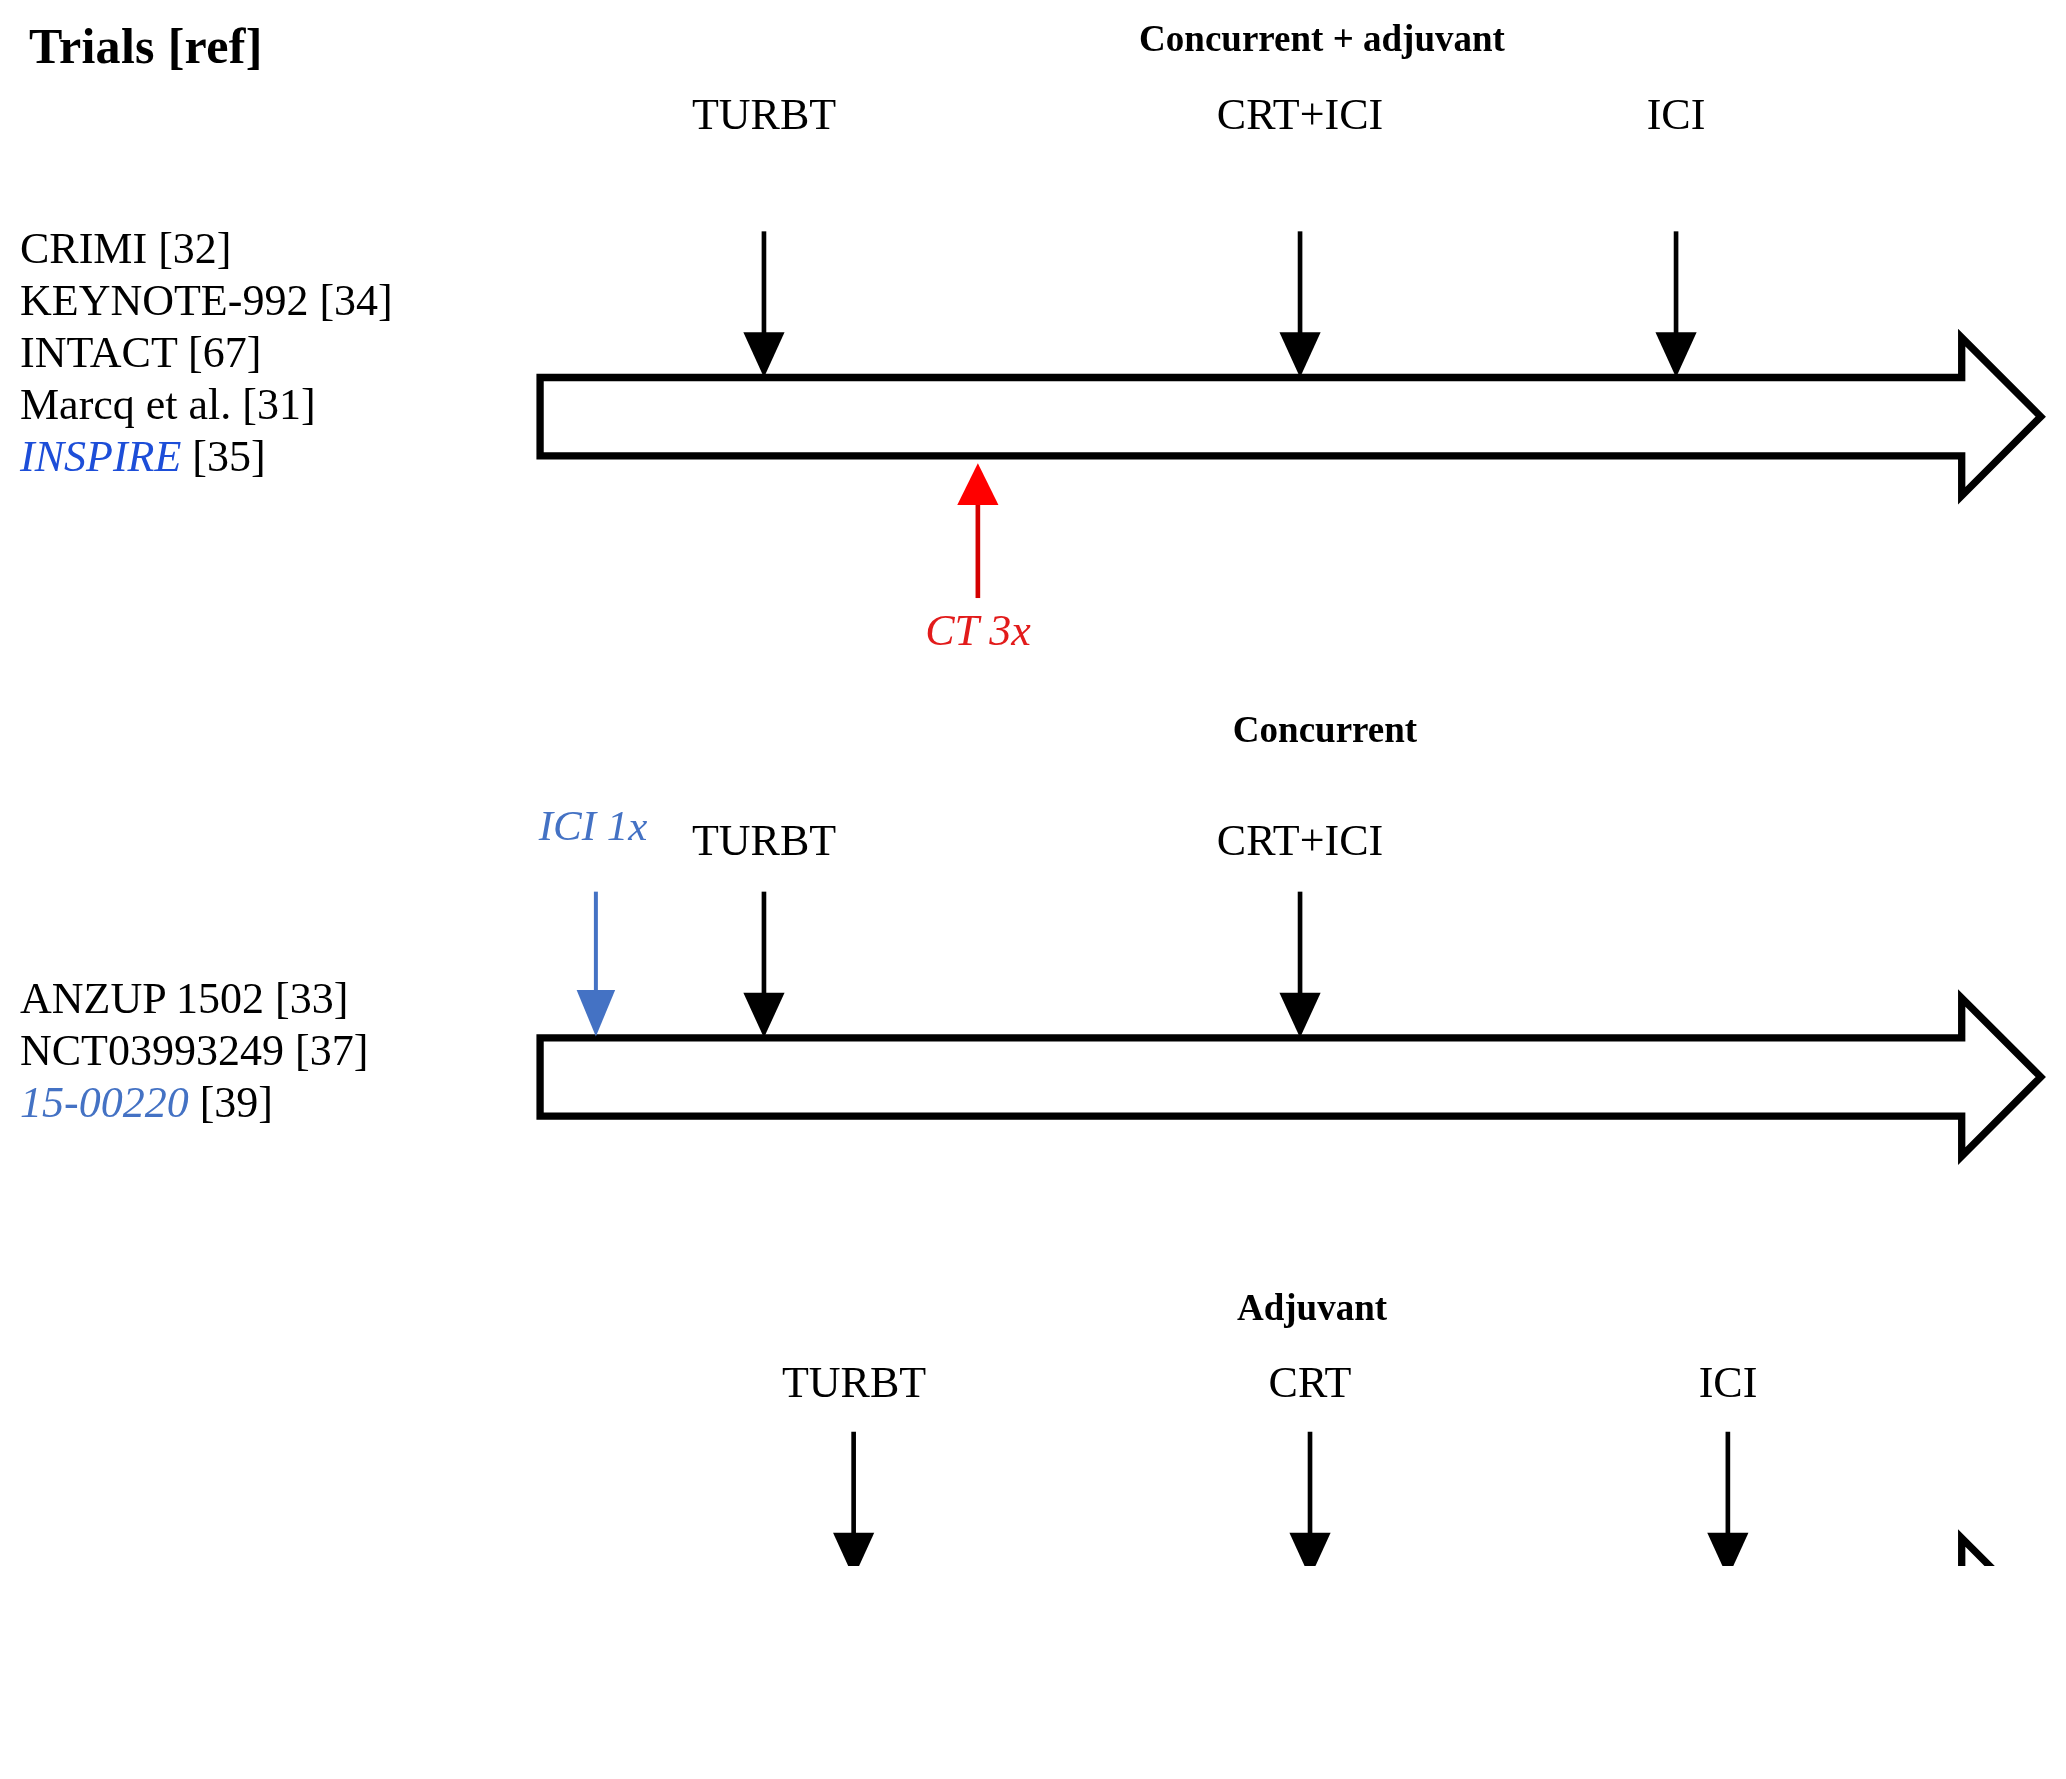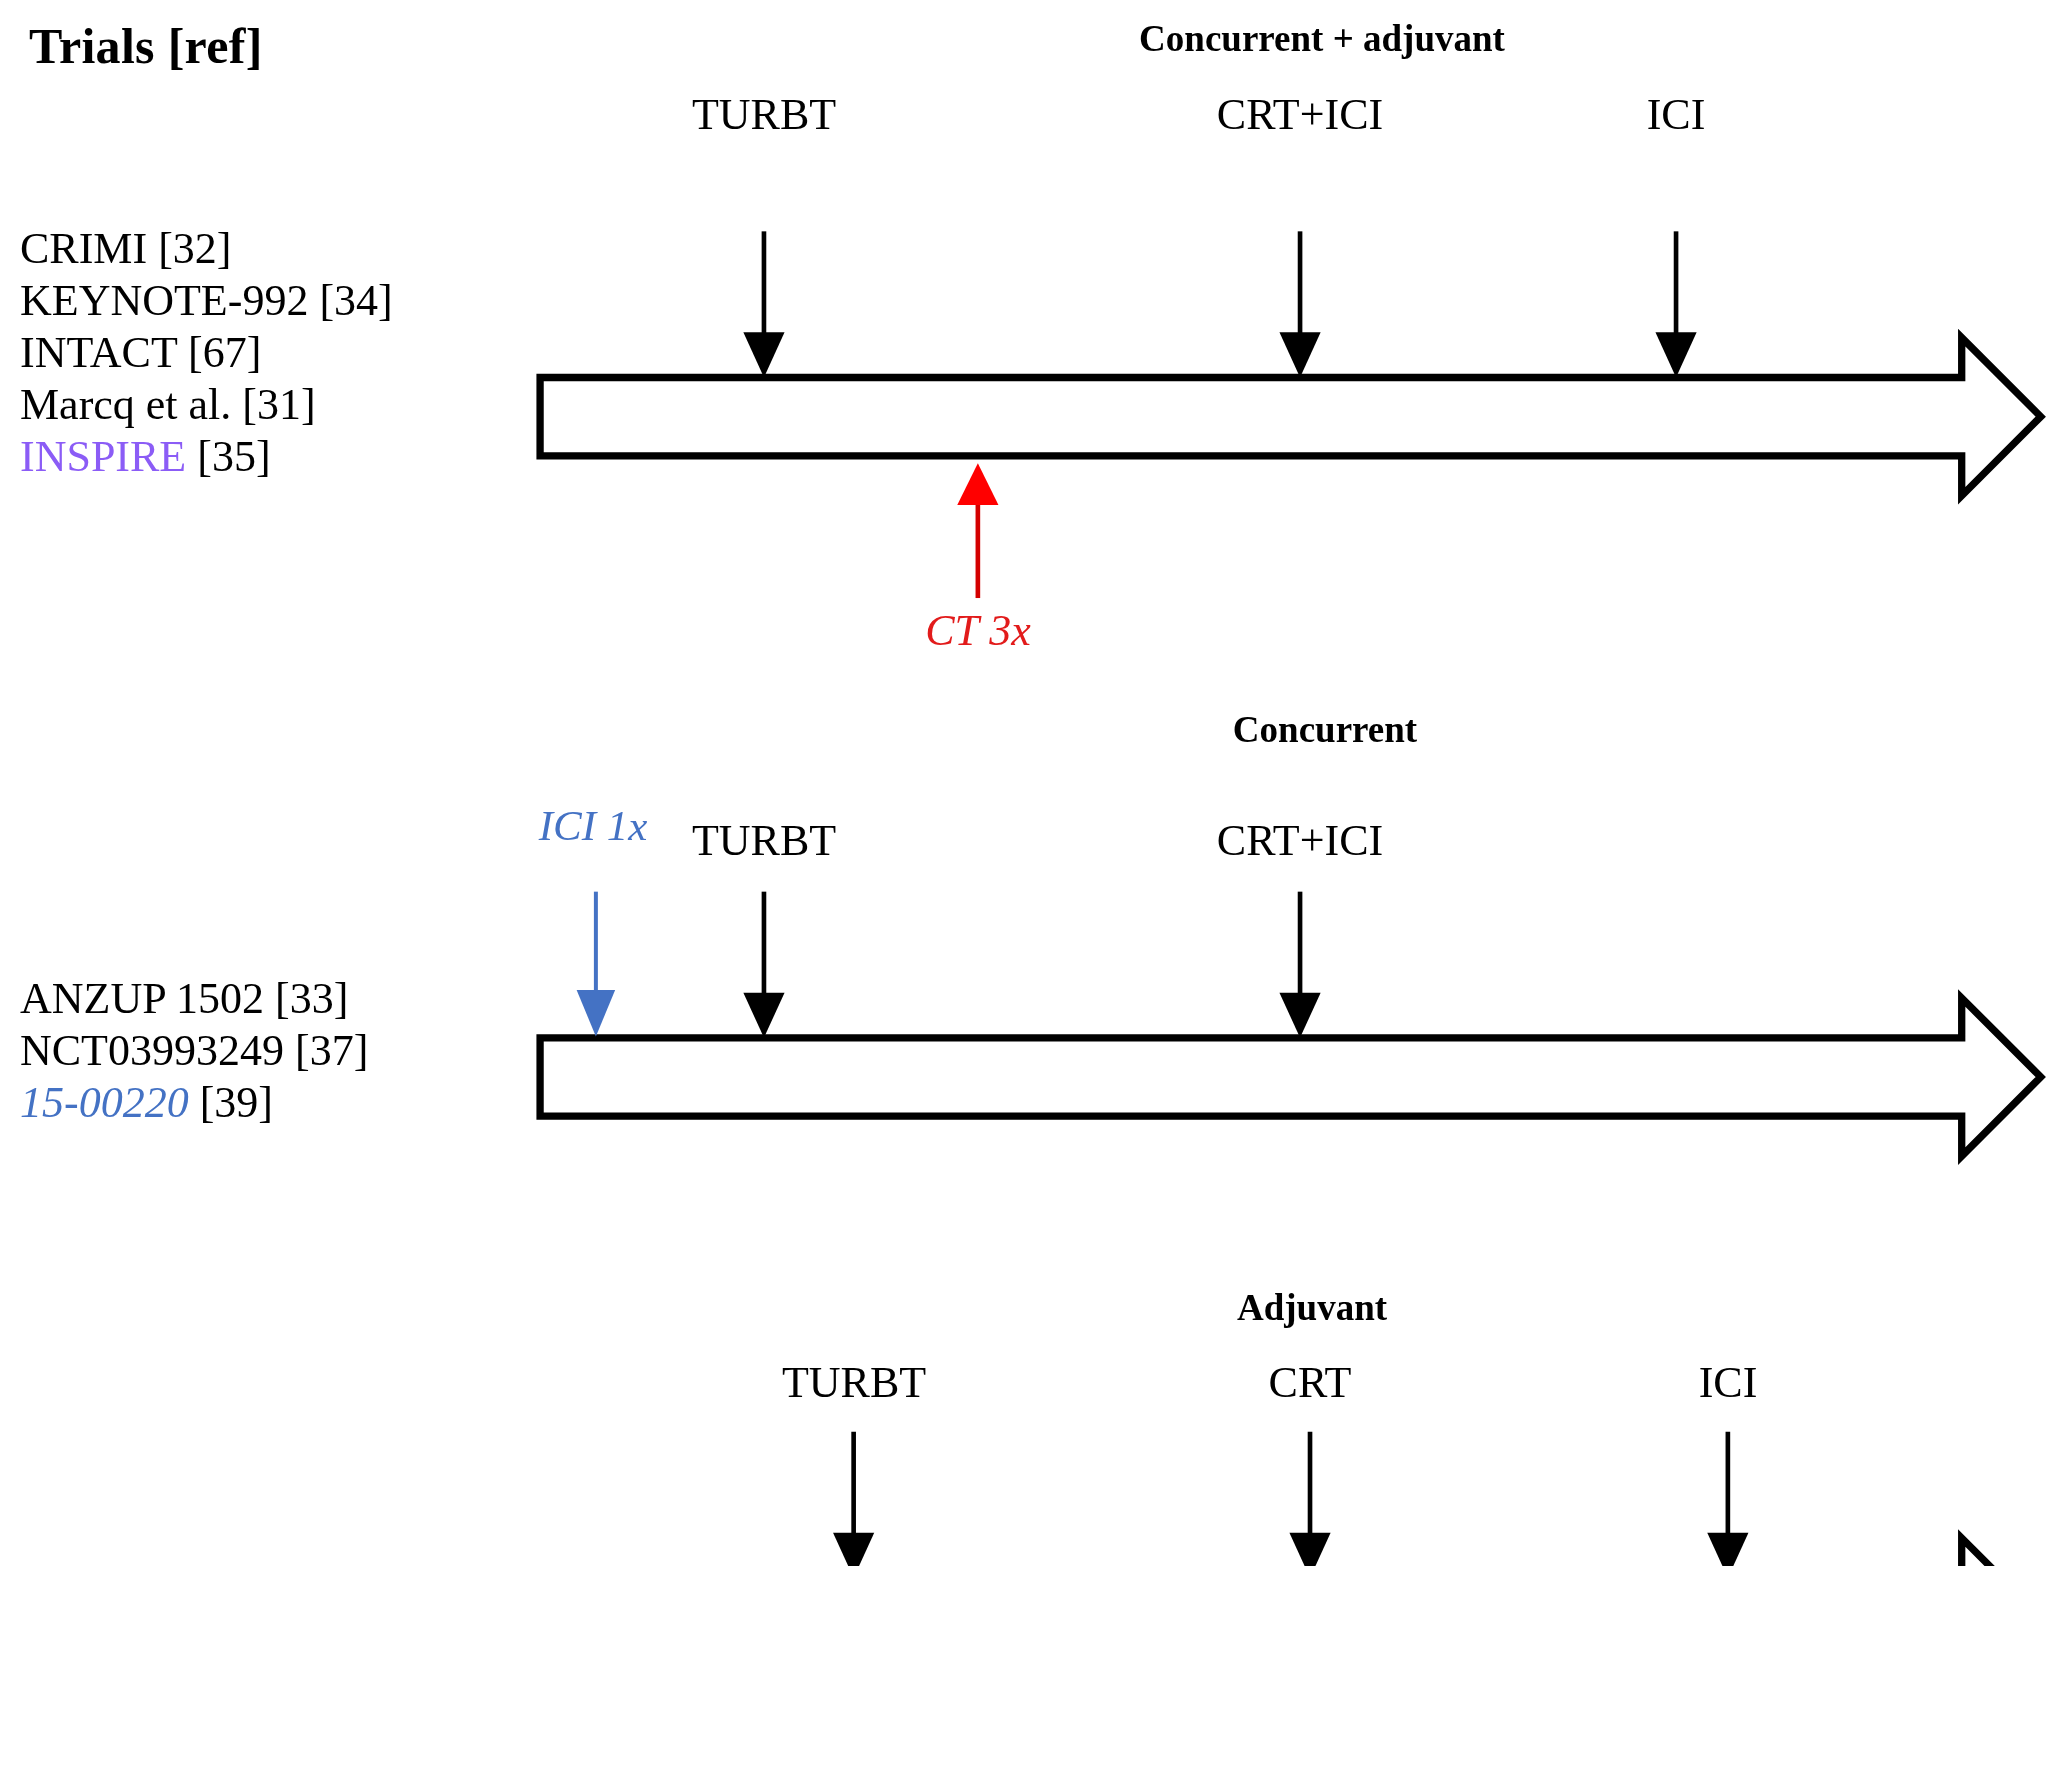--- a/index.html
+++ b/index.html
@@ -24,21 +24,21 @@
     font-size:37px;
     font-weight:bold;
     text-align:center;
     transform:translateX(-50%);
   }
   .trial{
     font-size:44px;
     line-height:52px;
   }
   .trial .ref{color:#000000;font-style:normal;}
-  .trial-red{color:#8b5cf6;}
+  .trial-red{color:#1d4ed8;font-style:italic;}
   .trial-blue{color:#4472c4;font-style:italic;}
 
   .node-label{
     font-size:44px;
     text-align:left;
     transform:translateX(-50%);
     margin-top:16px;
   }
   .ann-red{
     font-size:44px;

